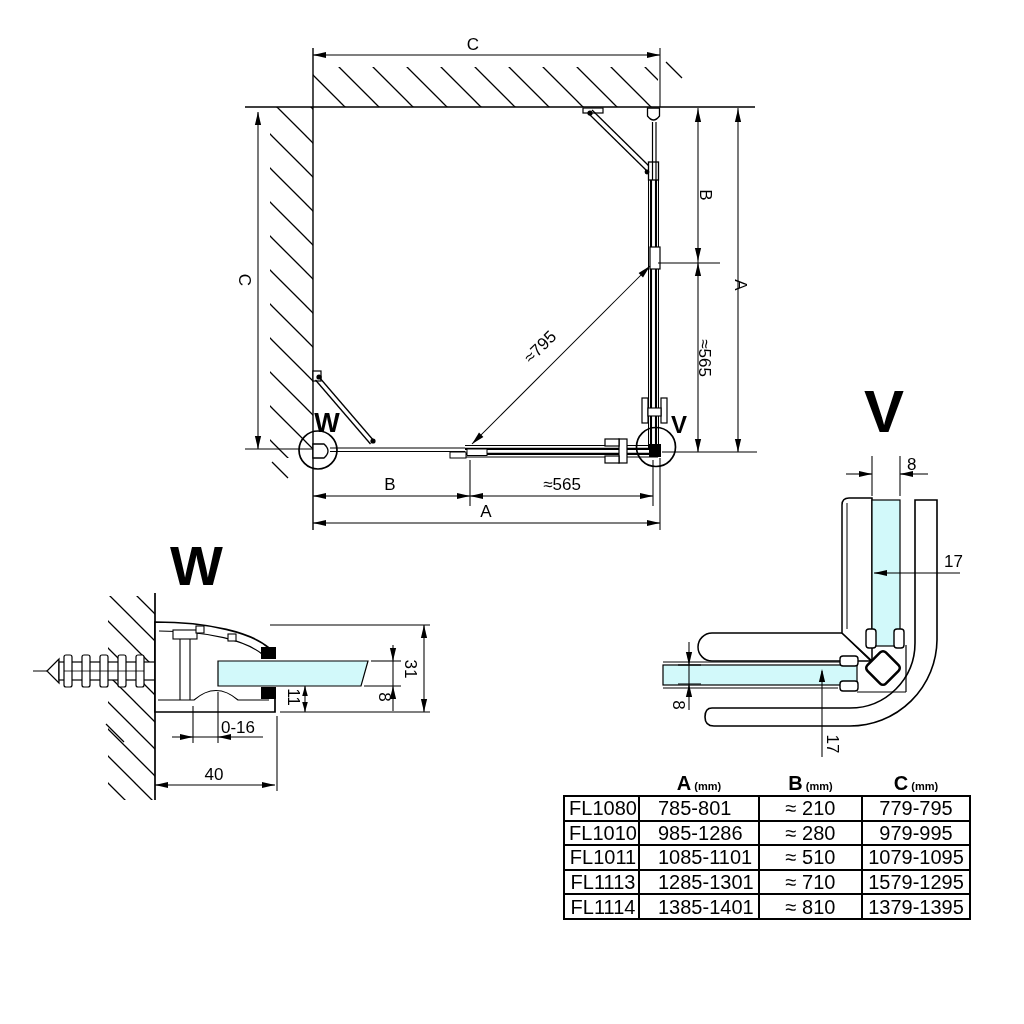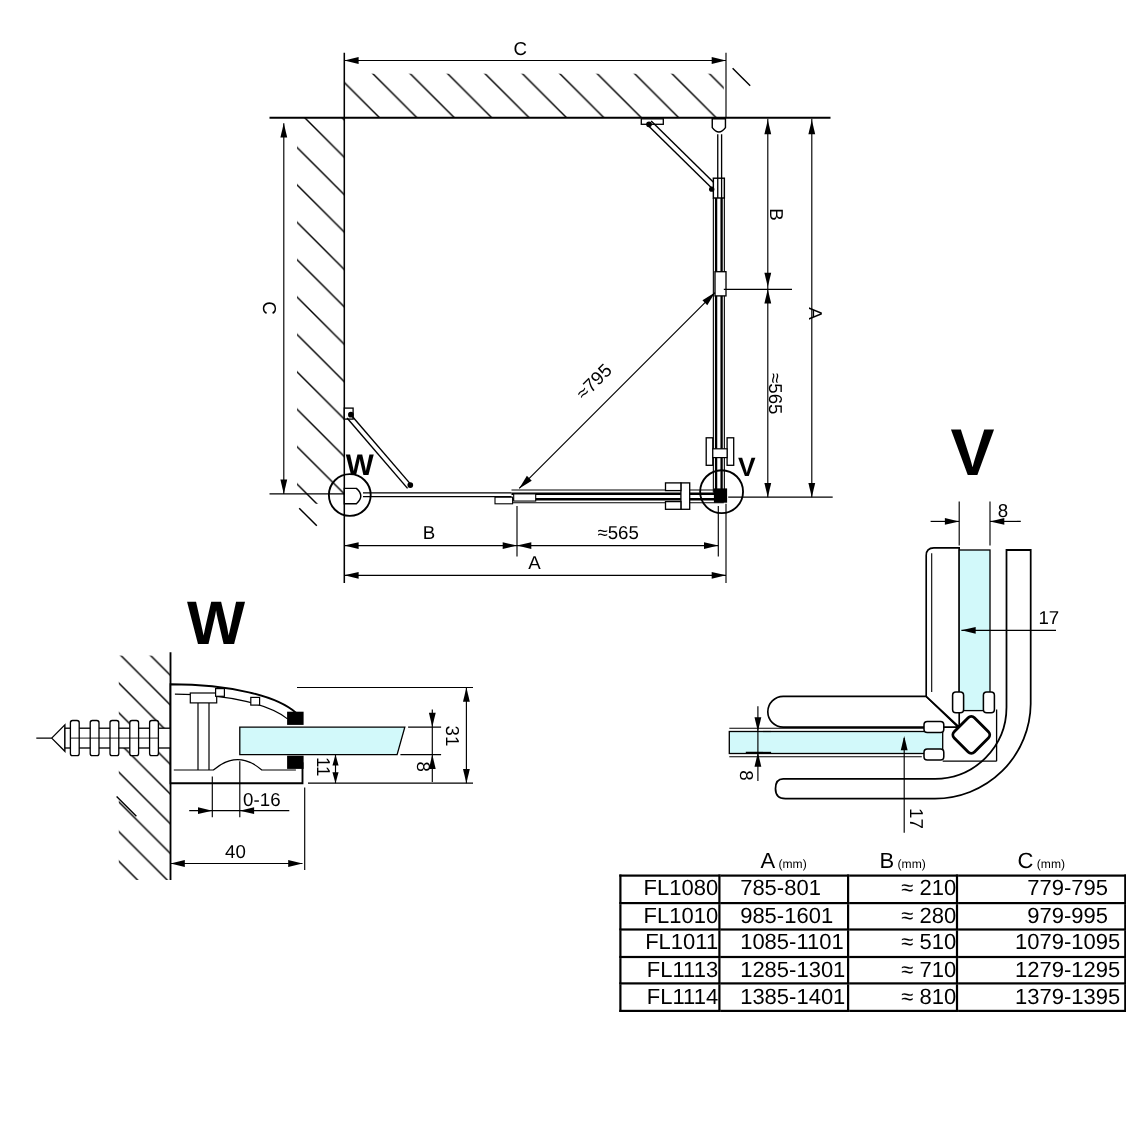--- a/index.html
+++ b/index.html
@@ -6,28 +6,28 @@
   #canvas{position:relative;width:1024px;height:1024px;background:#fff;overflow:hidden;
           font-family:"Liberation Sans",sans-serif;}
   .layer{position:absolute;}
   svg text{fill:#000;font-family:"Liberation Sans",sans-serif;}
   .dimtxt{font-size:17px;}
   .marker{font-weight:600;}
   .bigtitle{font-weight:bold;}
   
   #sizes{position:absolute;left:563px;top:771px;border-collapse:collapse;
          font-size:20px;color:#000;}
-  #sizes thead th{border:none;font-weight:normal;height:24px;padding:0;vertical-align:bottom;}
+  #sizes thead th{border:none;font-weight:bold;height:24px;padding:0;vertical-align:bottom;}
   #sizes thead .letter{font-size:20px;}
   #sizes thead .unit{font-size:11px;margin-left:3px;}
   #sizes tbody td{border:2px solid #000;height:22.6px;padding:0 0;line-height:1;}
-  #sizes td.model{width:70px;text-align:right;padding-left:18px;margin-left:20px;}
+  #sizes td.model{width:70px;text-align:center;padding-left:3px;margin-left:20px;}
   #sizes td.colA{width:100px;text-align:left;padding-left:18px;}
-  #sizes td.colB{width:101px;text-align:right;}
-  #sizes td.colC{width:106px;text-align:center;padding-left:48px;}
+  #sizes td.colB{width:101px;text-align:center;}
+  #sizes td.colC{width:106px;text-align:center;}
 </style>
 </head>
 <body>
 
 <div id="canvas">
 
 <svg class="layer" style="left:230px;top:30px" width="545" height="515" viewBox="230 30 545 515">
   <defs>
     <pattern id="hA" width="34" height="34" patternUnits="userSpaceOnUse">
       <path d="M-8,26 L8,42 M0,0 L34,34 M26,-8 L42,8" stroke="#000" stroke-width="1.3"></path>
@@ -283,35 +283,35 @@
   </thead>
   <tbody>
     <tr>
           <td class="model">FL1080</td>
           <td class="colA">785-801</td>
           <td class="colB">≈ 210</td>
           <td class="colC">779-795</td>
         </tr>
     <tr>
           <td class="model">FL1010</td>
-          <td class="colA">985-1601</td>
+          <td class="colA">985-1286</td>
           <td class="colB">≈ 280</td>
           <td class="colC">979-995</td>
         </tr>
     <tr>
           <td class="model">FL1011</td>
           <td class="colA">1085-1101</td>
           <td class="colB">≈ 510</td>
           <td class="colC">1079-1095</td>
         </tr>
     <tr>
           <td class="model">FL1113</td>
           <td class="colA">1285-1301</td>
           <td class="colB">≈ 710</td>
-          <td class="colC">1279-1295</td>
+          <td class="colC">1579-1295</td>
         </tr>
     <tr>
           <td class="model">FL1114</td>
           <td class="colA">1385-1401</td>
           <td class="colB">≈ 810</td>
           <td class="colC">1379-1395</td>
         </tr>
   </tbody>
 </table>
 

